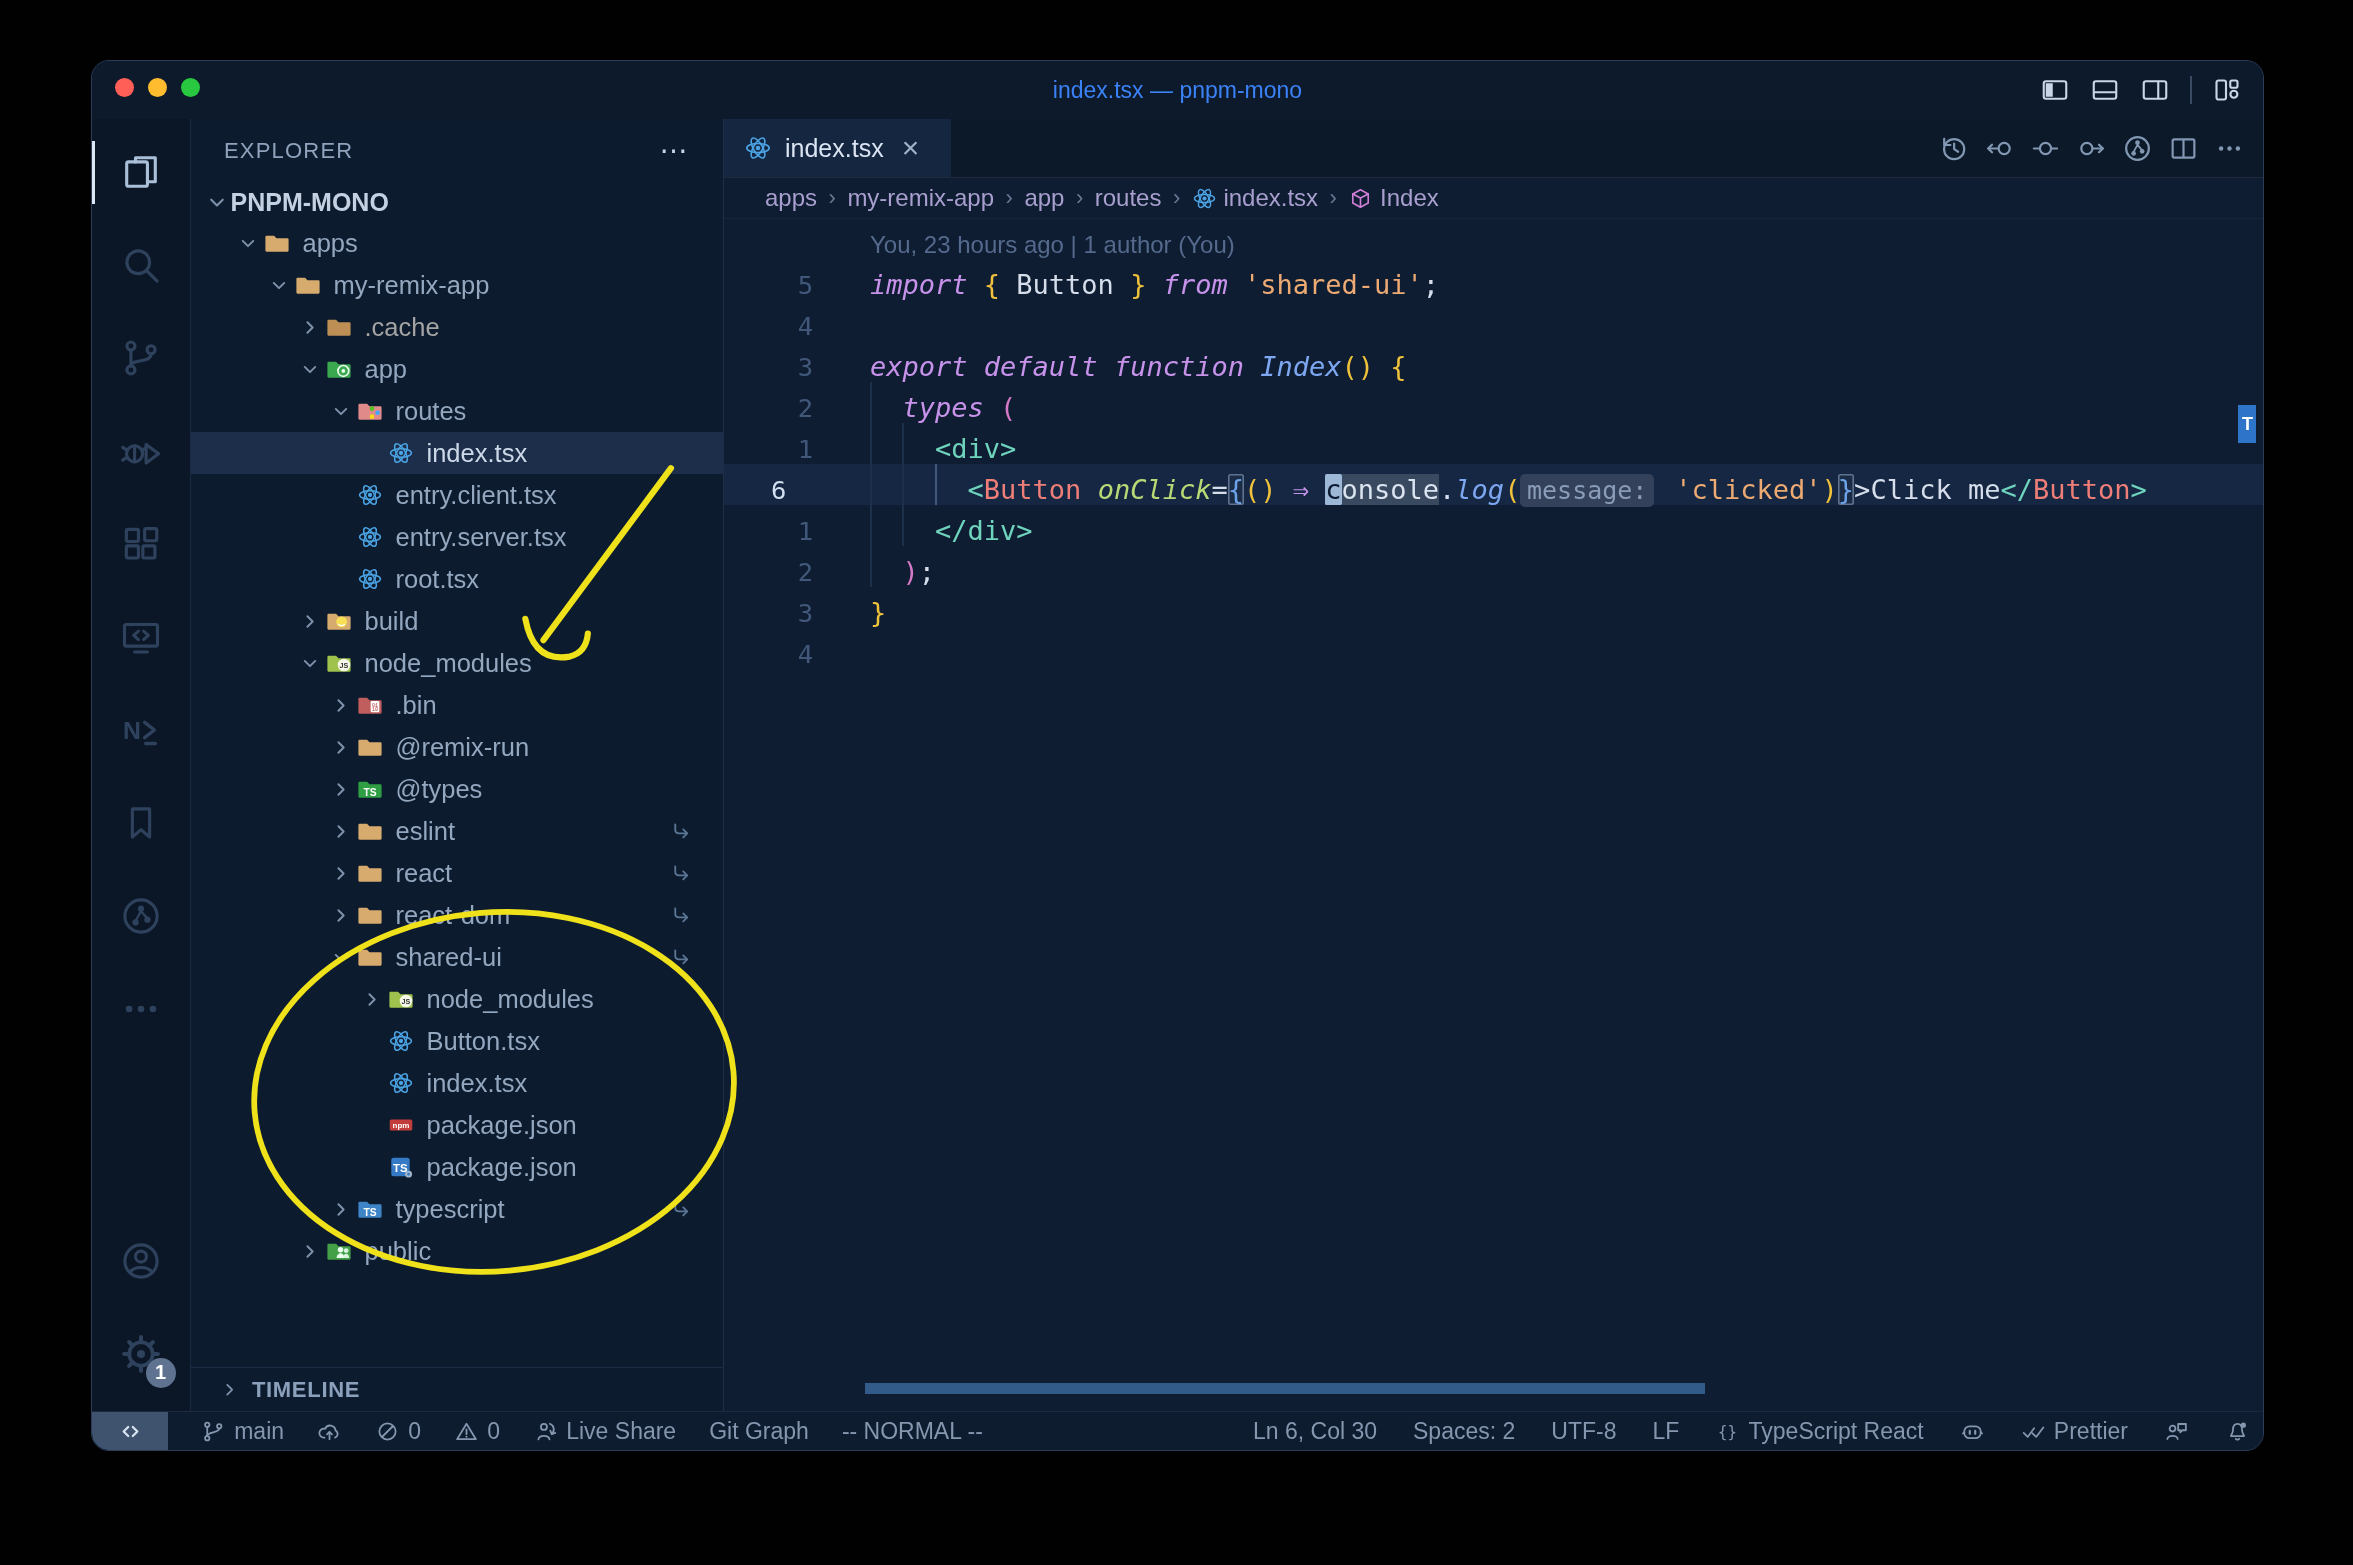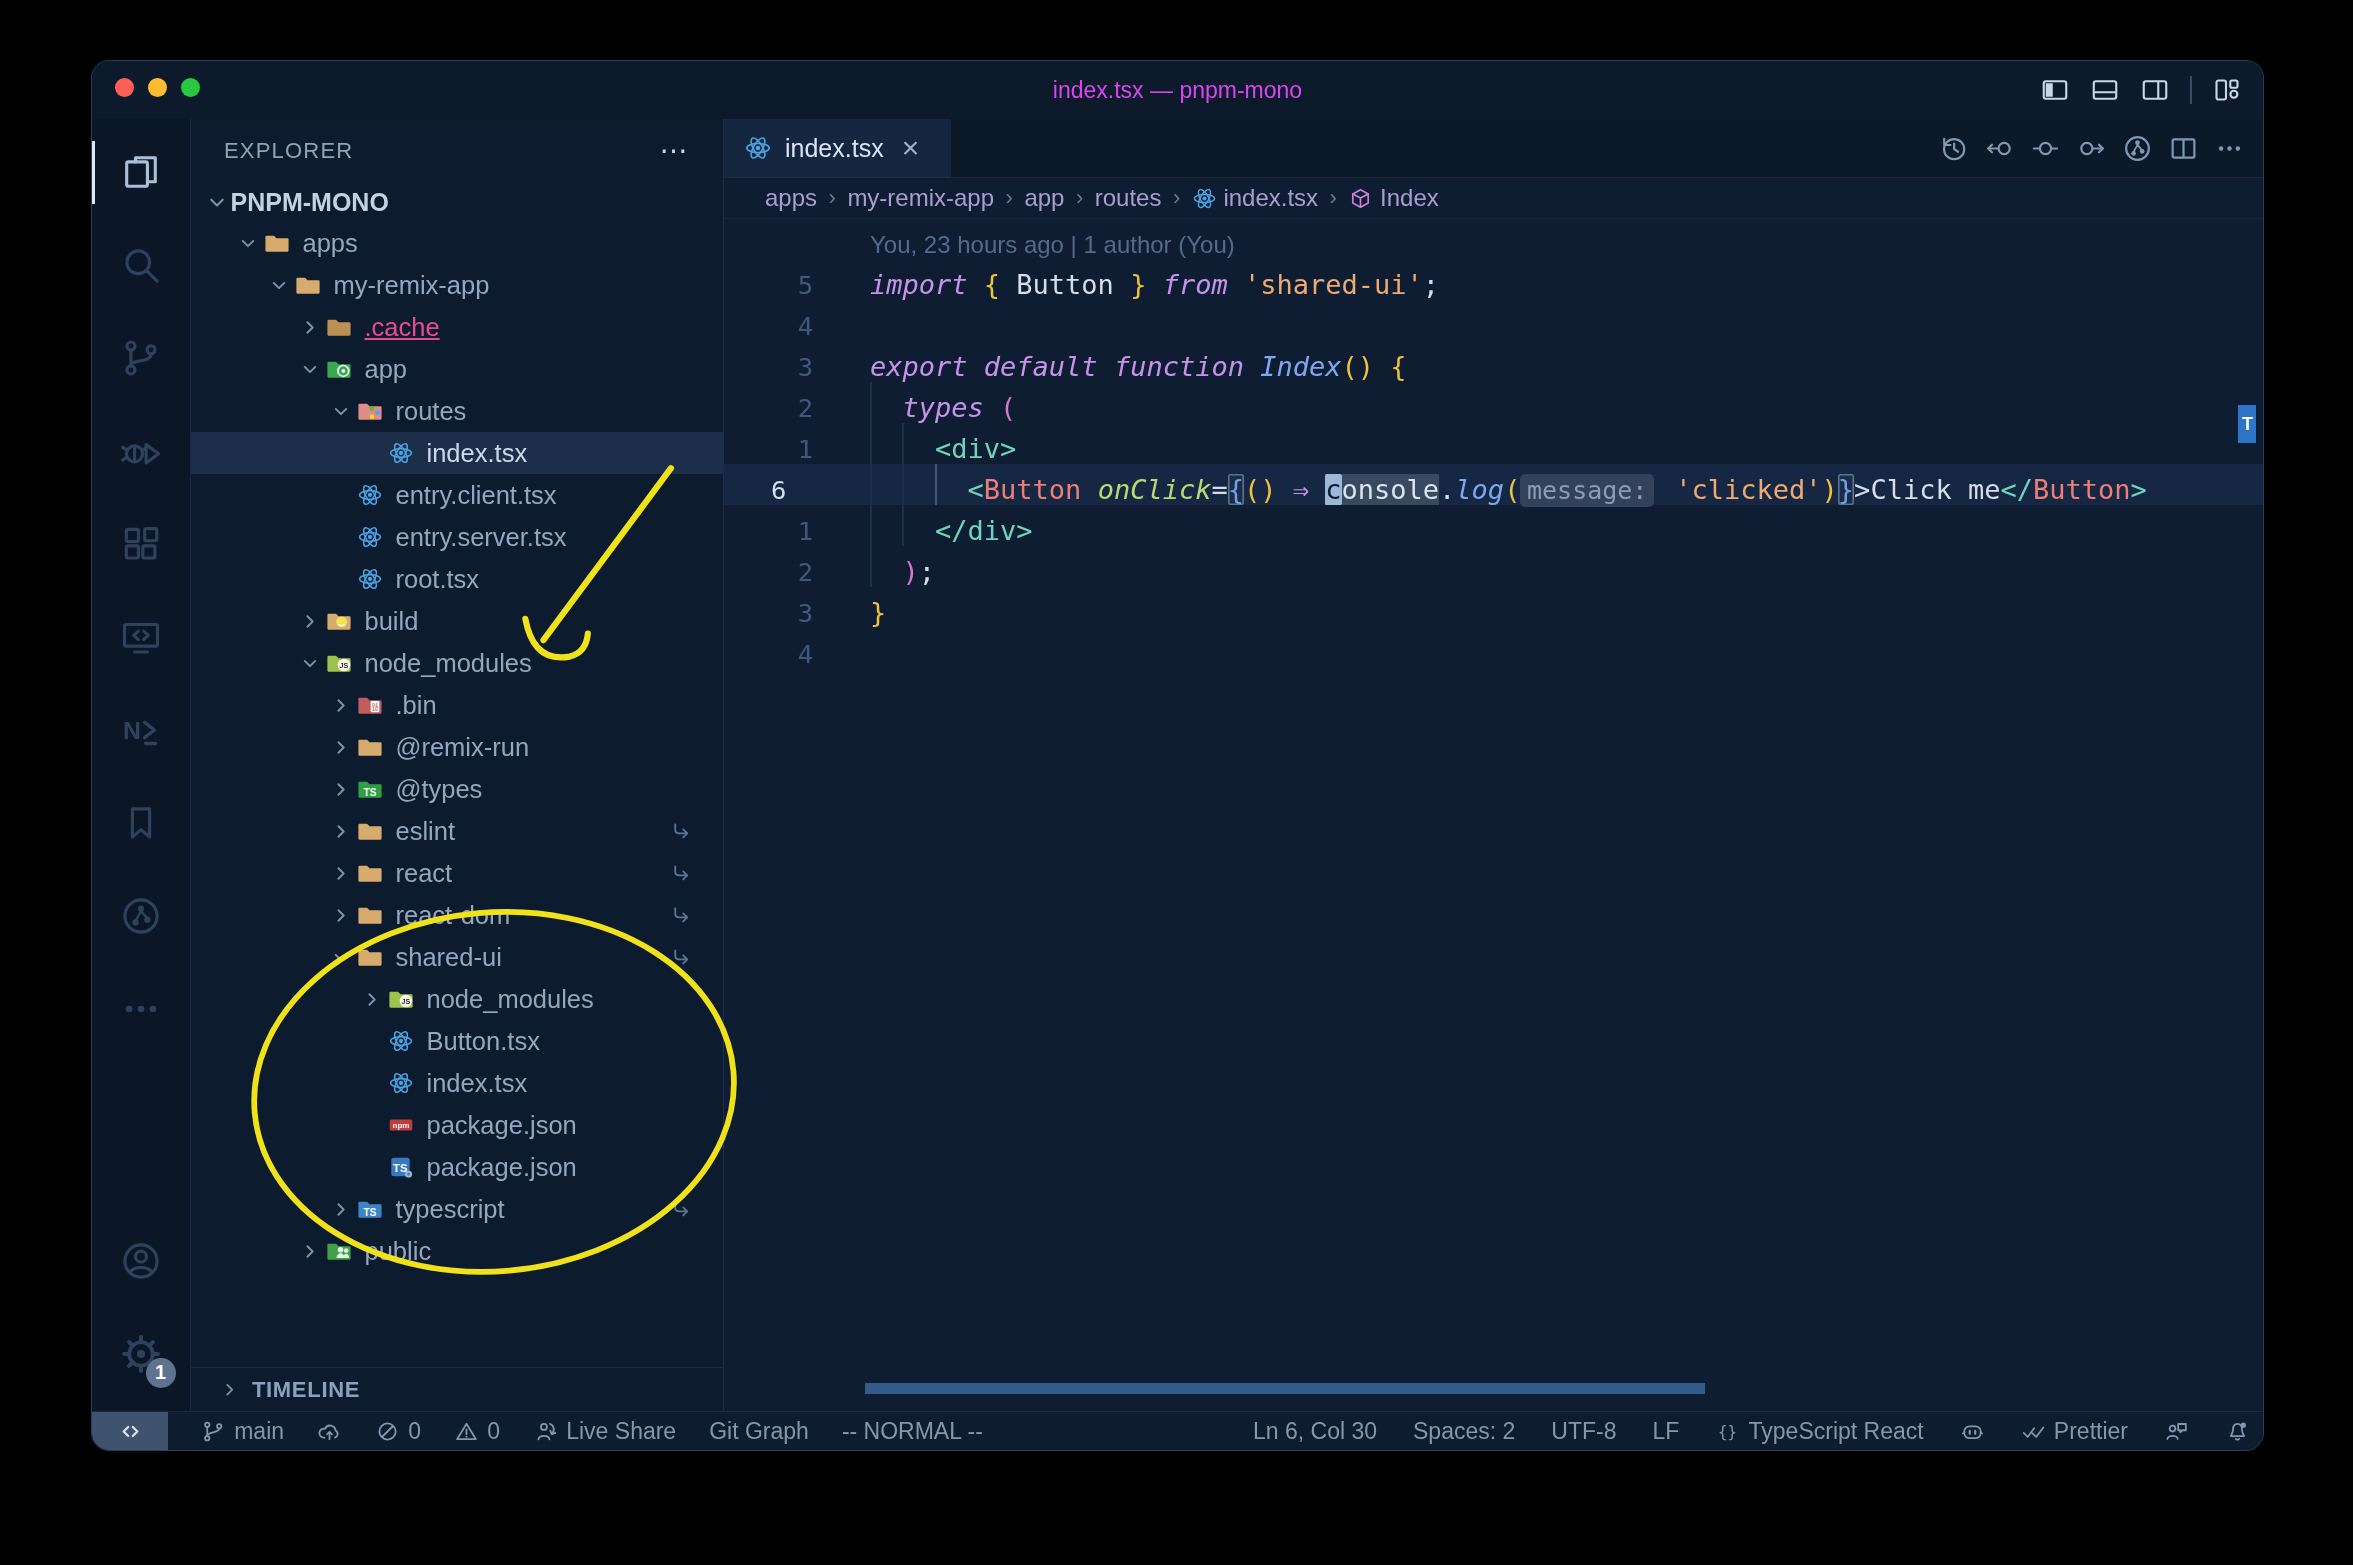--- a/index.html
+++ b/index.html
@@ -5,21 +5,21 @@
   html,body{margin:0;padding:0;background:#010102;}
   .stage{position:relative;width:2354px;height:1565px;background:#010102;overflow:hidden;
          font-family:"Liberation Sans",sans-serif;}
   .window{position:absolute;left:91px;top:60px;width:2173px;height:1391px;background:#0e1c30;
           border:1.6px solid #2c3d58;border-radius:18px;overflow:hidden;box-sizing:border-box;}
   
   .titlebar{position:relative;height:58px;background:#0d1a2c;border-bottom:0.8px solid #1c2a41;}
   .tl{position:absolute;top:16.5px;width:19px;height:19px;border-radius:50%;}
   .tl.r{left:23px;background:#ff5f57}.tl.y{left:56px;background:#febc2e}.tl.g{left:89px;background:#28c840}
   .win-title{position:absolute;left:0;right:0;top:0;height:58px;display:flex;align-items:center;justify-content:center;
-             color:#d946ef;font-size:23px;}
+             color:#3b82f6;font-size:23px;}
   .titlebar-right{position:absolute;right:21.4px;top:0;height:58px;display:flex;align-items:center;gap:20px;color:#c9d6e6;}
   .titlebar-right .divider{width:1.6px;height:28px;background:#3a4b63;}
   .icn{display:inline-flex;align-items:center;justify-content:center;}
   .icn svg{display:block;}
   
   .main{position:absolute;top:58px;left:0;right:0;bottom:38px;display:flex;}
   
   .activitybar{width:99px;background:#0b1726;border-right:0.8px solid #1b2a42;display:flex;flex-direction:column;align-items:center;box-sizing:border-box;padding-top:6.6px;}
   .ab-item{position:relative;width:99px;height:93px;display:flex;align-items:center;justify-content:center;color:#2f425d;}
   .ab-item.active{color:#aabfd8;}
@@ -27,21 +27,21 @@
   .ab-bottom{margin-top:auto;display:flex;flex-direction:column;align-items:center;padding-bottom:11.5px;}
   .ab-badge{position:absolute;right:15px;bottom:13px;width:30px;height:30px;border-radius:50%;background:#5f7390;color:#fff;
             font-size:20px;font-weight:bold;display:flex;align-items:center;justify-content:center;}
   
   .sidebar{width:533px;background:#0d1b2e;display:flex;flex-direction:column;box-sizing:border-box;border-right:0.8px solid #1f2f49;}
   .sidebar-header{height:63px;display:flex;align-items:center;padding:0 33px;color:#8fa3bd;font-size:22px;letter-spacing:1.2px;flex:none;}
   .sidebar-header .more{margin-left:auto;color:#c7d4e4;font-size:28px;letter-spacing:2.5px;}
   .tree{flex:none;}
   .trow{position:relative;height:42px;display:flex;align-items:center;color:#93a7bf;font-size:25.5px;white-space:nowrap;}
   .trow.selected{background:#1c2e49;color:#cdd9e8;}
-  .trow.dim{color:#ec4899;text-decoration:underline;}
+  .trow.dim{color:#a3a3a3;}
   .trow .chev{width:30px;flex:none;display:flex;align-items:center;color:#7e92ab;}
   .trow .ficon{width:30px;height:28px;flex:none;display:flex;align-items:center;justify-content:center;margin-right:11.5px;}
   .trow .symlink{position:absolute;right:30px;color:#5c7795;}
   .trow.root{font-weight:bold;color:#c3d1e2;font-size:25px;height:40px;}
   .side-sections{margin-top:auto;}
   .section-row{height:44px;border-top:0.8px solid #1b2c44;display:flex;align-items:center;padding-left:28px;gap:11.5px;
                color:#8ba0bb;font-size:22px;font-weight:bold;letter-spacing:0.7px;}
   .section-row .chev{color:#7e92ab;display:flex;}
   
   .editor{flex:1;display:flex;flex-direction:column;background:#0e1d32;min-width:0;}

